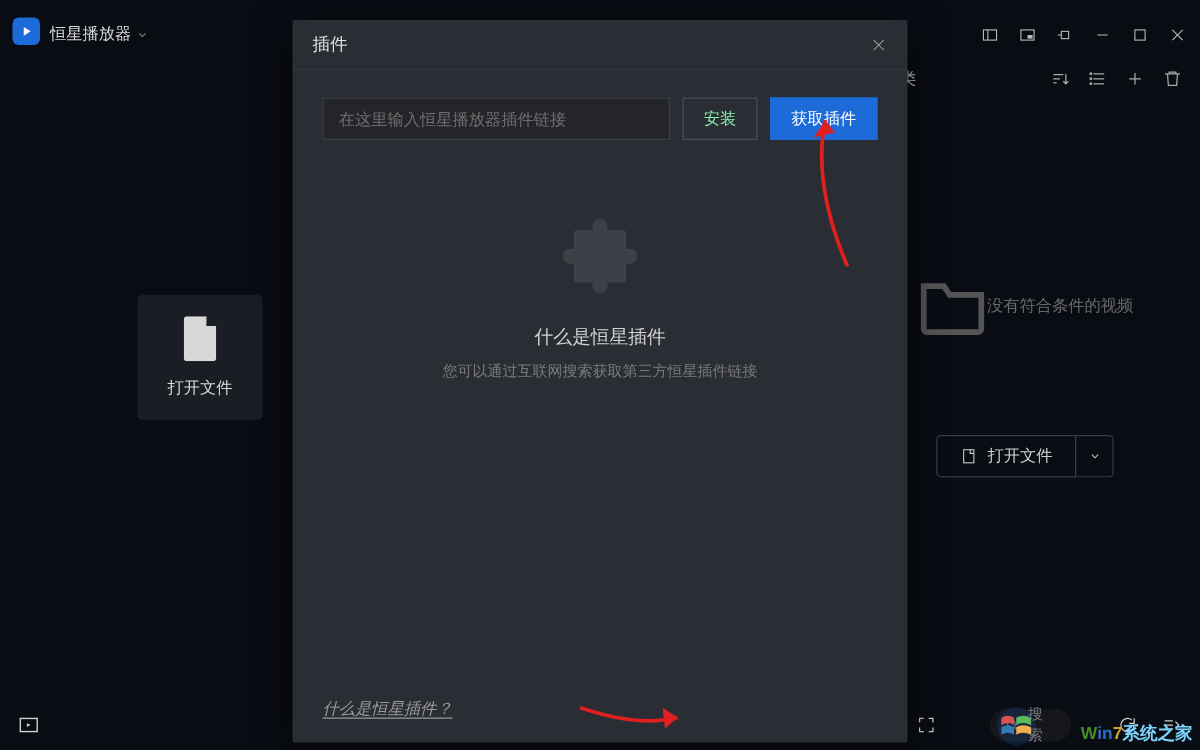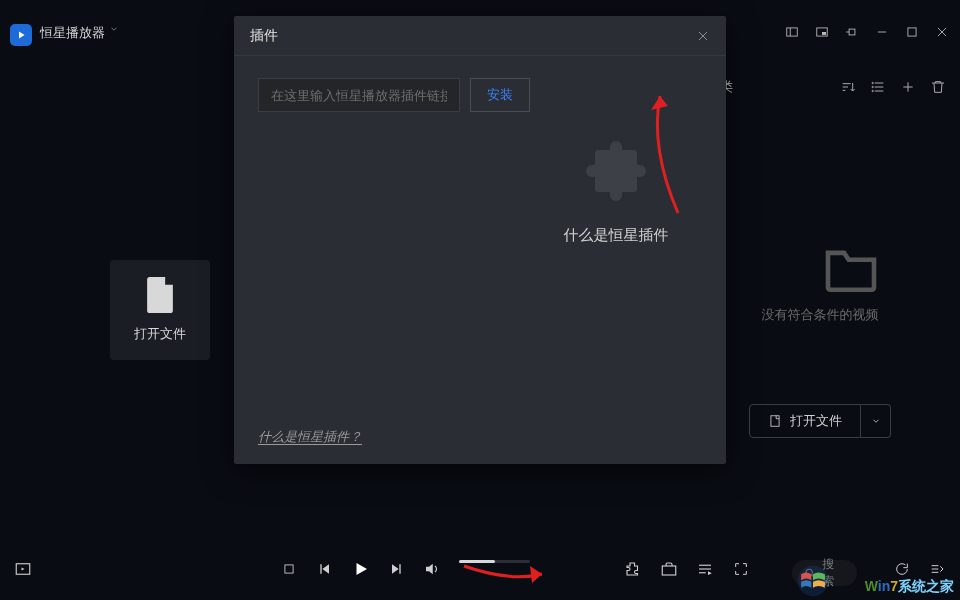--- a/index.html
+++ b/index.html
@@ -9,25 +9,24 @@
   font-family: "Microsoft YaHei", "PingFang SC", sans-serif;
   color: #ababab;
   overflow: hidden;
   position: relative;
 }
 
 
 .titlebar {
   height: 36px;
   display: flex;
-  align-items: flex-start;
+  align-items: flex-end;
   padding: 0 10px;
   position: relative;
   z-index: 1;
-  margin-top: 24px;
 }
 .app-icon {
   width: 22px; height: 22px;
   background: #1c6bd8;
   border-radius: 5px;
   display: flex;
   align-items: center;
   justify-content: center;
   margin-right: 8px;
 }
@@ -78,21 +77,21 @@
   padding: 18px 14px 0 14px;
   gap: 14px;
 }
 .right-header .label { color: #c9c9c9; font-size: 13px; }
 .right-header .spacer { flex: 1; }
 .right-header .rico { width: 16px; height: 16px; cursor: pointer; }
 .right-header svg { width: 16px; height: 16px; stroke: #aaa; fill: none; stroke-width: 1.5; }
 
 .folder-empty {
   margin-top: 150px;
-  display: flex; flex-direction: column; align-items: flex-end;
+  display: flex; flex-direction: row; align-items: flex-start;
 }
 .folder-empty svg { width: 56px; height: 46px; stroke: #555; fill: none; stroke-width: 2; }
 .folder-empty-text { color: #6a6a6a; font-size: 13px; margin-top: 14px; }
 
 .open-file-row {
   display: flex; margin-top: 80px; gap: 0;
 }
 .open-file-btn {
   height: 34px;
   padding: 0 18px;
@@ -117,20 +116,21 @@
   border-bottom-right-radius: 4px;
 }
 .open-file-caret svg { width: 10px; height: 10px; stroke: #c9c9c9; fill: none; stroke-width: 2; }
 
 
 .controlbar {
   position: absolute;
   left: 0; right: 0; bottom: 0;
   height: 40px;
   display: flex;
+  align-items: center;
   padding: 0 14px;
   gap: 18px;
   z-index: 2;
   margin-top: 20px;
 }
 .controlbar .cico { width: 18px; height: 18px; cursor: pointer; display: flex; align-items: center; justify-content: center; }
 .controlbar svg { stroke: #cfcfcf; fill: none; stroke-width: 1.5; }
 .play-btn svg { fill: #fff; stroke: none; }
 .vol-track {
   width: 74px; height: 3px; background: #2b2e35; border-radius: 2px; position: relative;
@@ -149,54 +149,54 @@
 
 
 .overlay {
   position: absolute; inset: 0;
   display: flex; align-items: flex-start; justify-content: center;
   z-index: 10;
   pointer-events: none;
 }
 .dialog {
   margin-top: 16px;
-  width: 492px; height: 448px;
+  width: 492px; height: 578px;
   background: #2a2d33;
   border-radius: 2px;
   box-shadow: 0 6px 30px rgba(0,0,0,0.6);
   display: flex; flex-direction: column;
   pointer-events: auto;
   position: relative;
 }
 .dialog-header {
   height: 40px; display: flex; align-items: center;
   padding: 0 16px;
   border-bottom: 1px solid #34373d;
 }
 .dialog-title { color: #e2e2e2; font-size: 14px; flex: 1; }
 .dialog-close { width: 14px; height: 14px; cursor: pointer; }
 .dialog-close svg { width: 14px; height: 14px; stroke: #999; stroke-width: 1.5; fill:none; }
 
-.dialog-body { flex: 1; padding: 22px 24px 0 24px; display: flex; flex-direction: row; }
+.dialog-body { flex: 1; padding: 22px 24px 0 24px; display: flex; flex-direction: column; }
 .input-row { display: flex; gap: 10px; }
 .plugin-input {
   flex: 1; height: 34px;
   background: #232529;
   border: 1px solid #3a3d44;
   padding: 0 12px;
   color: #ccc; font-size: 13px;
   outline: none;
 }
 .plugin-input::placeholder { color: #6e6e6e; }
 .btn {
   height: 34px; padding: 0 16px;
   font-size: 13px;
   border: 1px solid #4a4d54;
   background: transparent;
-  color: #3b82f6;
+  color: #86efac;
   cursor: pointer;
 }
 .btn-primary {
   background: #1c6bd8;
   border-color: #1c6bd8;
   color: #fff;
 }
 
 .installed-label { color: #d8d8d8; font-size: 13px; margin-top: 30px; }
 
@@ -462,28 +462,30 @@
         <svg viewBox="0 0 24 24">
             <line x1="5" y1="5" x2="19" y2="19"></line>
             <line x1="19" y1="5" x2="5" y2="19"></line>
           </svg>
       </div>
     </div>
     <div class="dialog-body">
       <div class="input-row">
         <input class="plugin-input" placeholder="在这里输入恒星播放器插件链接" style="">
         <button class="btn">安装</button>
+        <button class="btn btn-primary">获取插件</button>
       </div>
       <div class="empty-plugin">
         <div class="puzzle-icon">
           <svg viewBox="0 0 24 24">
               <path d="M10 3a2 2 0 0 1 4 0v1h4a1 1 0 0 1 1 1v4h1a2 2 0 0 1 0 4h-1v4a1 1 0 0 1-1 1h-4v1a2 2 0 0 1-4 0v-1H6a1 1 0 0 1-1-1v-4H4a2 2 0 0 1 0-4h1V5a1 1 0 0 1 1-1h4V3z"></path>
             </svg>
         </div>
         <div class="empty-title">什么是恒星插件</div>
+        <div class="empty-sub">您可以通过互联网搜索获取第三方恒星插件链接</div>
       </div>
     </div>
     <div class="dialog-footer">
       <span class="footer-link">什么是恒星插件？</span>
     </div>
   </div>
 </div>
 
 <svg class="annotation-arrow arrow1" viewBox="0 0 50 140">
   <path d="M30 135 Q 2 70 12 18" stroke="#e02020" stroke-width="3" fill="none"></path>

